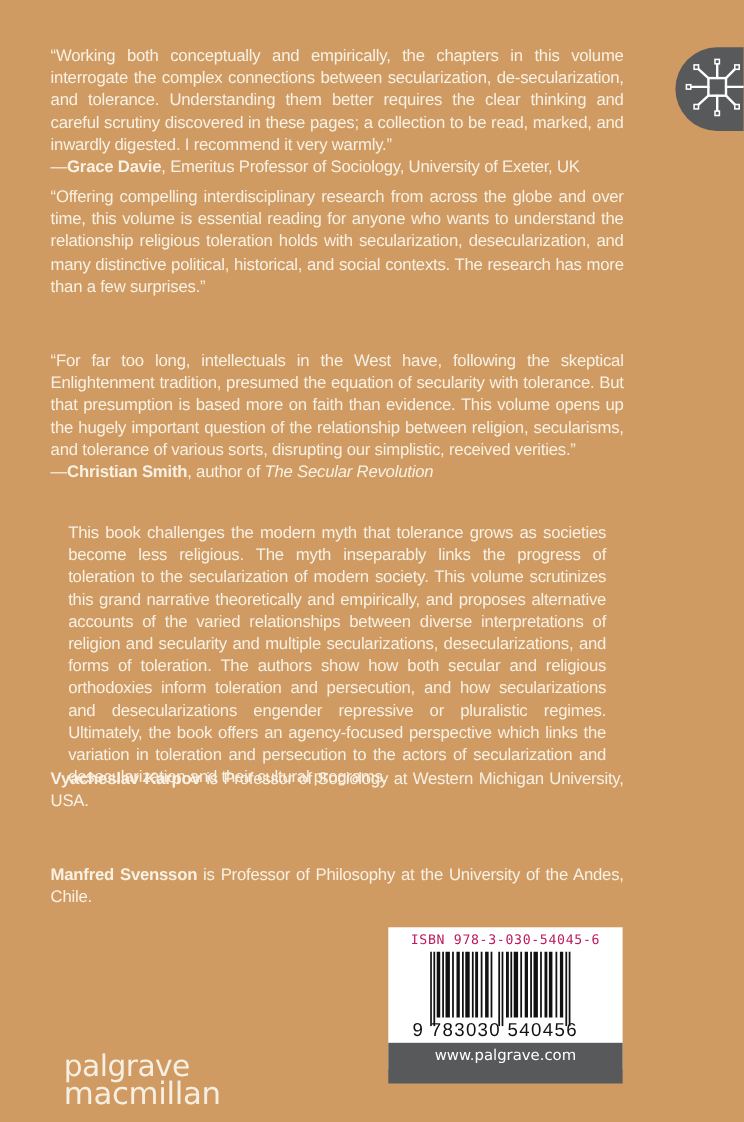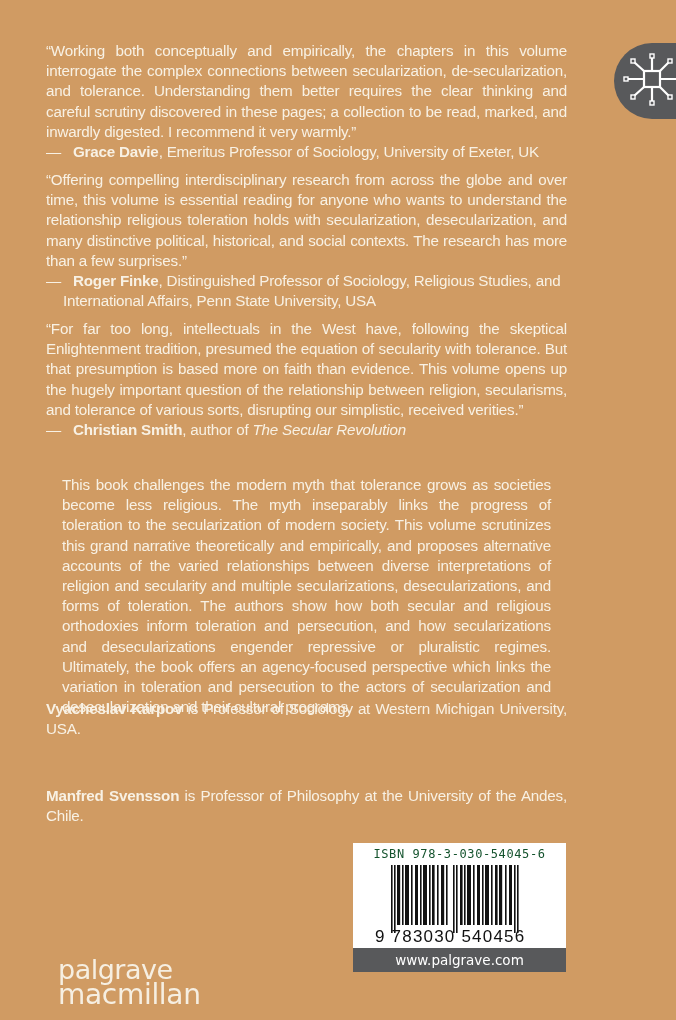--- a/index.html
+++ b/index.html
@@ -23,21 +23,21 @@
       margin: 0;
     }
     .attrib {
       font-size: 15.2px;
       line-height: 20.2px;
       letter-spacing: -0.2px;
       margin: 0;
       padding-left: 17px;
       text-indent: -17px;
     }
-    .attrib b { font-weight: bold; margin-left: 12px; }
+    .attrib b { font-weight: bold; }
     .attrib i { font-style: italic; margin-top: 39px; }
     .body-para {
       font-size: 15.2px;
       line-height: 20.2px;
       letter-spacing: -0.2px;
       text-align: justify;
       margin: 16px;
     }
     .bio {
       font-size: 15.2px;
@@ -64,39 +64,39 @@
       left: 353px; top: 843px;
       width: 213px; height: 129px;
       background: #FFFFFF;
     }
     .isbn-text {
       position: absolute;
       left: 0; top: 4px; width: 213px;
       text-align: center;
       font-family: "DejaVu Sans Mono", "Liberation Mono", monospace;
       font-size: 12px;
-      color: #14532d;
+      color: #be185d;
       letter-spacing: 0.6px;
     }
     .bars {
       position: absolute;
       left: 38px; top: 22px;
     }
     .barcode-digits {
       position: absolute;
       left: 22px; top: 84px;
       font-family: "Liberation Sans", sans-serif;
       font-size: 17px;
       color: #111;
       letter-spacing: 1.2px;
     }
     .url-band {
       position: absolute;
       left: 0; top: 105px;
-      width: 213px; height: 24px;
+      width: 213px; height: 37px;
       background: #58595B;
       color: #FFFFFF;
       font-size: 13.5px;
       line-height: 24px;
       text-align: center;
       font-family: "DejaVu Sans", sans-serif;
     }
 
     
     .logo {
@@ -137,21 +137,20 @@
   </svg>
 </div>
 
 <div class="text-col" style="top:41px;">
   <p class="blurb">“Working both conceptually and empirically, the chapters in this volume interrogate the complex connections between secularization, de-secularization, and tolerance. Understanding them better requires the clear thinking and careful scrutiny discovered in these pages; a collection to be read, marked, and inwardly digested. I recommend it very warmly.”</p>
   <p class="attrib"><span>—</span><b>Grace Davie</b><span>, Emeritus Professor of Sociology, University of Exeter, UK</span></p>
 </div>
 
 <div class="text-col" style="top:170px;">
   <p class="blurb">“Offering compelling interdisciplinary research from across the globe and over time, this volume is essential reading for anyone who wants to understand the relationship religious toleration holds with secularization, desecularization, and many distinctive political, historical, and social contexts. The research has more than a few surprises.”</p>
-  <p class="attrib"><span>—</span><b>Roger Finke</b><span>, Distinguished Professor of Sociology, Religious Studies, and International Affairs, Penn State University, USA</span></p>
 </div>
 
 <div class="text-col" style="top:319px;">
   <p class="blurb">“For far too long, intellectuals in the West have, following the skeptical Enlightenment tradition, presumed the equation of secularity with tolerance. But that presumption is based more on faith than evidence. This volume opens up the hugely important question of the relationship between religion, secularisms, and tolerance of various sorts, disrupting our simplistic, received verities.”</p>
   <p class="attrib"><span>—</span><b>Christian Smith</b><span>, author of </span><i>The Secular Revolution</i></p>
 </div>
 
 <div class="text-col" style="top:459px;">
   <p class="body-para">This book challenges the modern myth that tolerance grows as societies become less religious. The myth inseparably links the progress of toleration to the secularization of modern society. This volume scrutinizes this grand narrative theoretically and empirically, and proposes alternative accounts of the varied relationships between diverse interpretations of religion and secularity and multiple secularizations, desecularizations, and forms of toleration. The authors show how both secular and religious orthodoxies inform toleration and persecution, and how secularizations and desecularizations engender repressive or pluralistic regimes. Ultimately, the book offers an agency-focused perspective which links the variation in toleration and persecution to the actors of secularization and desecularization and their cultural programs.</p>
 </div>

